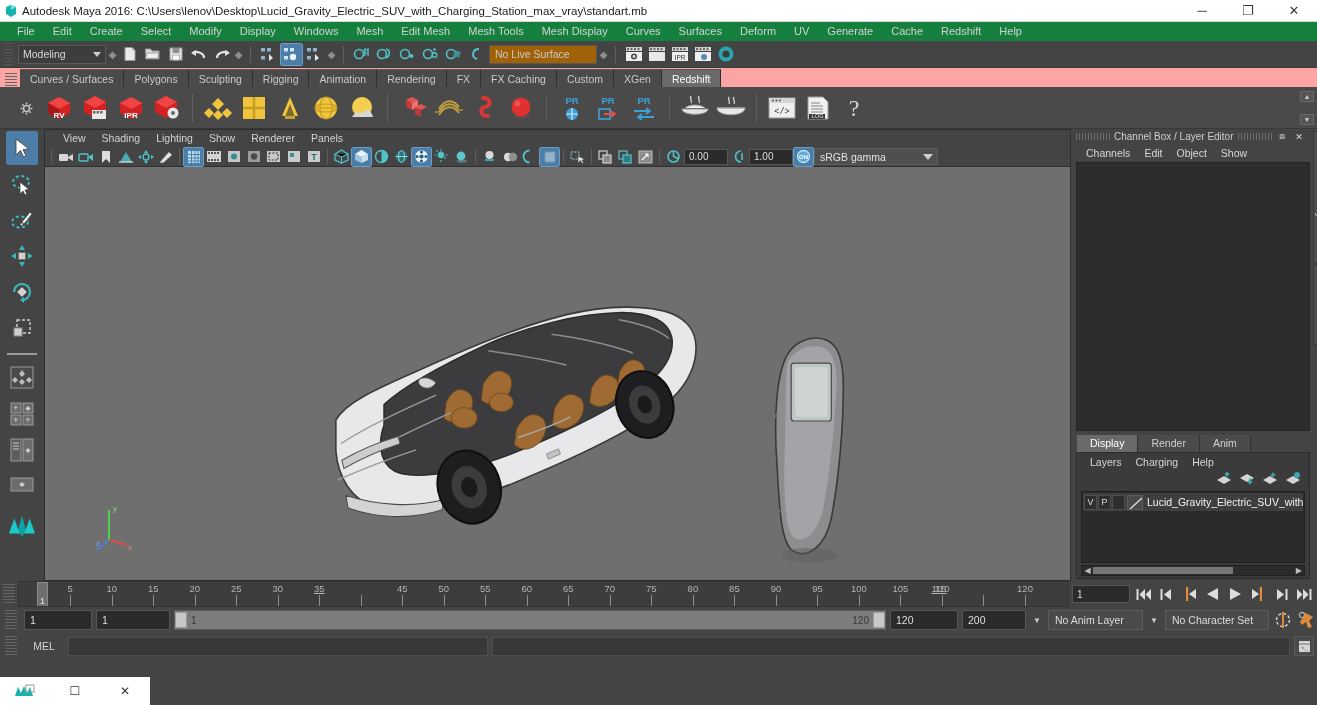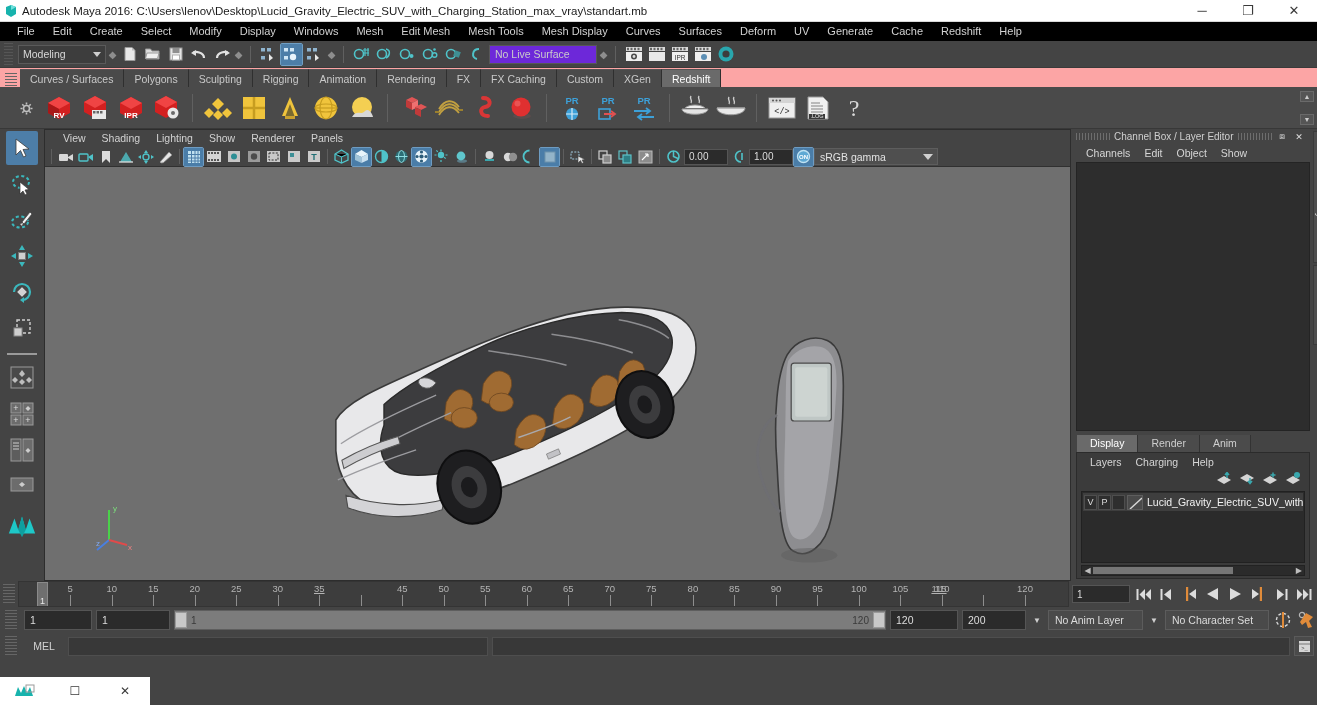--- a/index.html
+++ b/index.html
@@ -21,21 +21,21 @@
   .titlebar .tb-title {
     font-size:11.5px; color:#1a1a1a; white-space:nowrap; flex:1;
     font-family:"Liberation Sans", sans-serif;
   }
   .wbtns { display:flex; height:22px; }
   .wbtn { width:46px; height:22px; display:flex; align-items:center; justify-content:center;
           color:#3a3a3a; font-size:13px; }
 
   
   .menubar {
-    height:19px; background:#000000; display:flex; align-items:center;
+    height:19px; background:#15803d; display:flex; align-items:center;
     padding-left:8px; gap:0px;
   }
   .menu-item { padding:0 9px; height:19px; line-height:19px; font-size:11px; color:#d2d2d2; white-space:nowrap; }
 
   
   .statusline {
     height:27px; background:#444444; display:flex; align-items:center; gap:2px; padding-left:4px;
     border-bottom:1px solid #3a3a3a;
   }
   .grip { width:9px; height:22px; background:
@@ -46,21 +46,21 @@
     display:flex; align-items:center; padding:0 4px; font-size:10.5px; color:#d8d8d8;
     position:relative;
   }
   .mode-select .caret { position:absolute; right:4px; width:0;height:0;
       border-left:4px solid transparent;border-right:4px solid transparent;border-top:5px solid #cfcfcf;}
   .sep-v { width:1px; height:17px; background:#606060; margin:0 5px; }
   .sep-arrow { width:9px; height:20px; display:flex;align-items:center;justify-content:center;color:#8e8e8e;font-size:10px;}
   .ibtn { width:21px; height:21px; display:flex; align-items:center; justify-content:center; border-radius:1px; }
   .ibtn.on { background:#4d7ea8; outline:1px solid #6f9fc4; }
   .livesurf {
-    height:19px; width:108px; background:#6d28d9; border:1px solid #575757;
+    height:19px; width:108px; background:#a16207; border:1px solid #575757;
     display:flex; align-items:center; padding:0 5px; font-size:10.5px; color:#cacaca;
   }
 
   
   .shelftabs {
     height:19px; background:#fca5a5; display:flex; align-items:flex-end; padding-left:20px;
   }
   .shelf-grip { position:absolute; left:5px; top:73px; width:12px;height:14px;
     background:repeating-linear-gradient(to bottom,#666 0 1px,transparent 1px 3px); }
   .shelf-tab {

